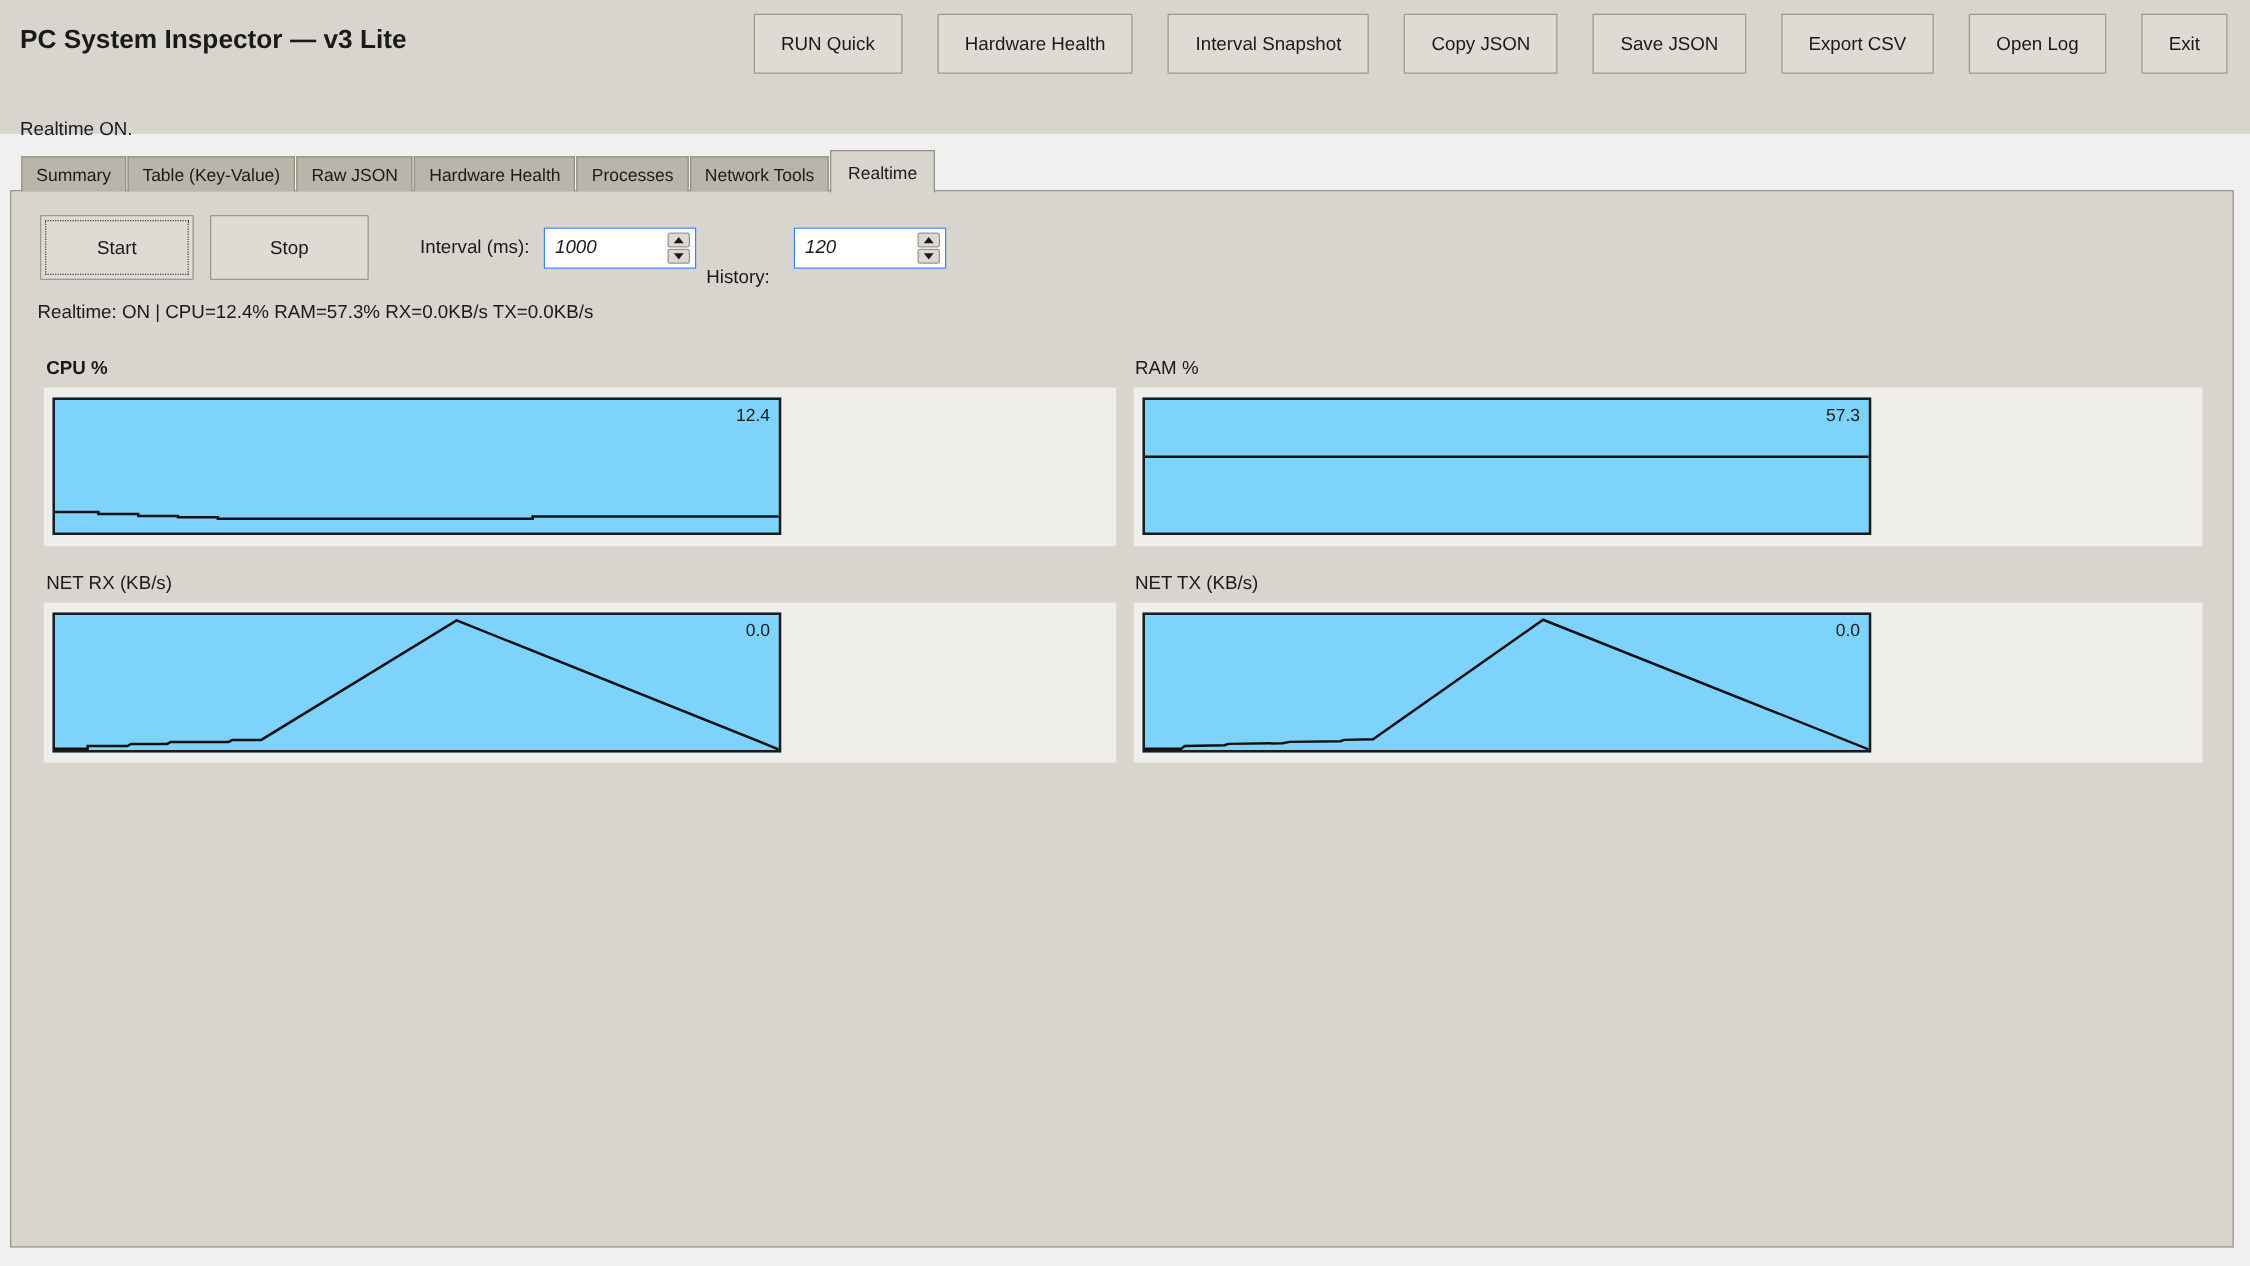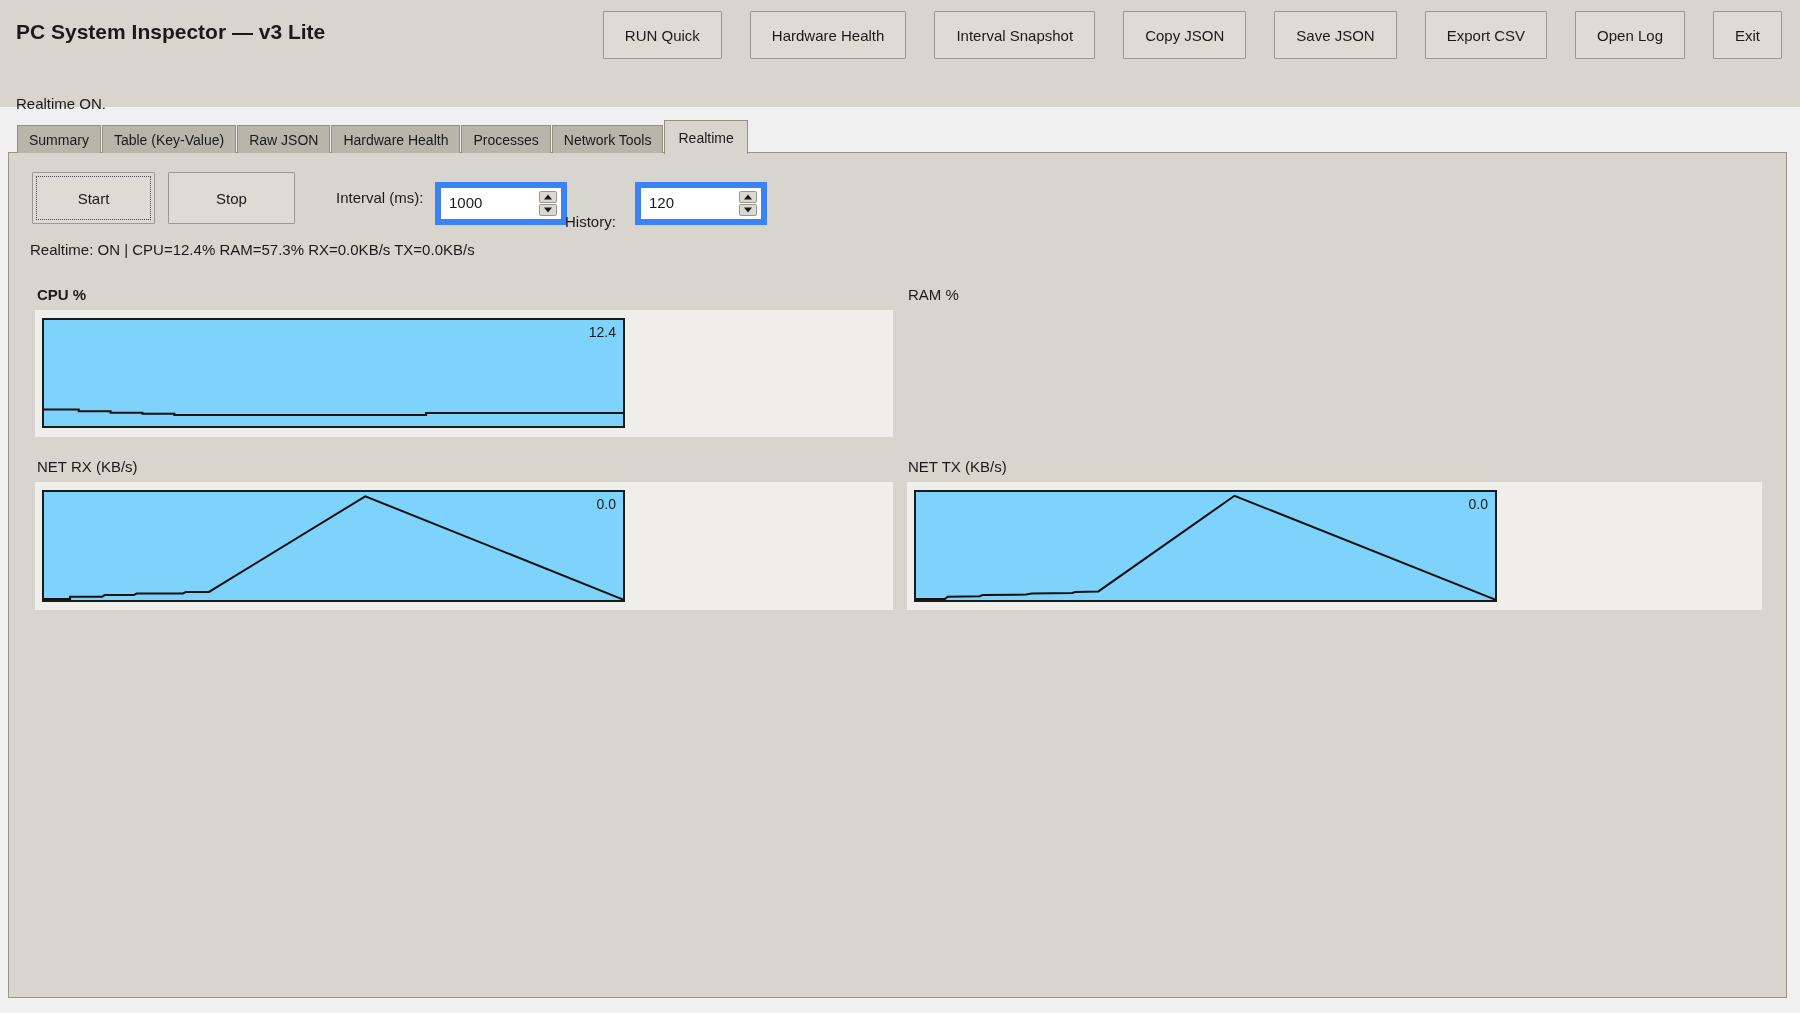--- a/index.html
+++ b/index.html
@@ -21,21 +21,21 @@
        padding:0 11px;display:flex;align-items:center;font-size:14px;margin-right:1px;white-space:nowrap;}
   .tab.selected{background:#d8d5ce;height:33px;border:1px solid #94907f;border-bottom:none;
        padding:0 13px;margin-bottom:-1px;z-index:3;}
   .pane{position:absolute;left:0;top:33px;width:1777px;height:844px;background:#d8d5ce;border:1px solid #98948a;z-index:1;}
 
   
   .btn{position:absolute;background:#dedbd5;border:1px solid #9c988f;border-radius:1px;font-size:15px;
        display:flex;align-items:center;justify-content:center;cursor:default;}
   .btn.focused{outline:1px dotted #4a4a4a;outline-offset:-5px;}
   .ctl-label{position:absolute;font-size:15px;white-space:nowrap;}
-  .spin{position:absolute;width:120px;height:31px;background:#ffffff;border:6px solid #3b82f6;}
+  .spin{position:absolute;width:120px;height:31px;background:#ffffff;border:1px solid #3b82f6;font-style:italic;}
   .spin .val{position:absolute;left:8px;top:6px;font-size:15px;}
   .spin .arrows{position:absolute;right:4px;top:3px;bottom:3px;width:18px;display:flex;flex-direction:column;gap:1px;}
   .spin .ar{flex:1;background:#dcd9d2;border:1px solid #9a968d;border-radius:2px;position:relative;}
   .spin .ar i{position:absolute;left:50%;top:50%;transform:translate(-50%,-50%);width:0;height:0;border-left:4px solid transparent;border-right:4px solid transparent;}
   .spin .ar.up i{border-bottom:5px solid #1a1a1a;}
   .spin .ar.dn i{border-top:5px solid #1a1a1a;}
 
   .rt-status{position:absolute;left:21px;top:88px;font-size:15px;white-space:nowrap;}
 
   
@@ -114,20 +114,28 @@
       <div class="chart-panel" style="left:26px;top:157px;width:858px;height:127px;">
         <div class="plot" style="width:579px;height:106px;">
           <svg width="579" height="106" viewBox="0 0 579 106">
               <polyline points="0.0,89.6 34.7,89.6 34.7,91.2 66.6,91.2 66.6,92.8 98.4,92.8 98.4,93.8 130.3,93.8 130.3,94.9 382.1,94.9 382.1,93.1 579.0,93.1"></polyline>
             </svg>
           <span class="cur">12.4</span>
         </div>
       </div>
 
       <div class="chart-label" style="left:899px;top:133px;">RAM %</div>
+      <div class="chart-panel" style="left:898px;top:157px;width:855px;height:127px;">
+        <div class="plot" style="width:579px;height:106px;">
+          <svg width="579" height="106" viewBox="0 0 579 106">
+              <polyline points="0.0,45.3 579.0,45.3"></polyline>
+            </svg>
+          <span class="cur">57.3</span>
+        </div>
+      </div>
 
       <div class="chart-label" style="left:28px;top:305px;">NET RX (KB/s)</div>
       <div class="chart-panel" style="left:26px;top:329px;width:858px;height:128px;">
         <div class="plot" style="width:579px;height:108px;">
           <svg width="579" height="108" viewBox="0 0 579 108">
               <polyline points="0.0,106.9 26.1,106.9 26.1,104.8 57.9,104.8 60.8,103.1 89.7,103.1 92.6,101.5 139.0,101.5 141.9,99.9 165.0,99.9 321.3,4.3 579.0,107.5"></polyline>
             </svg>
           <span class="cur">0.0</span>
         </div>
       </div>

